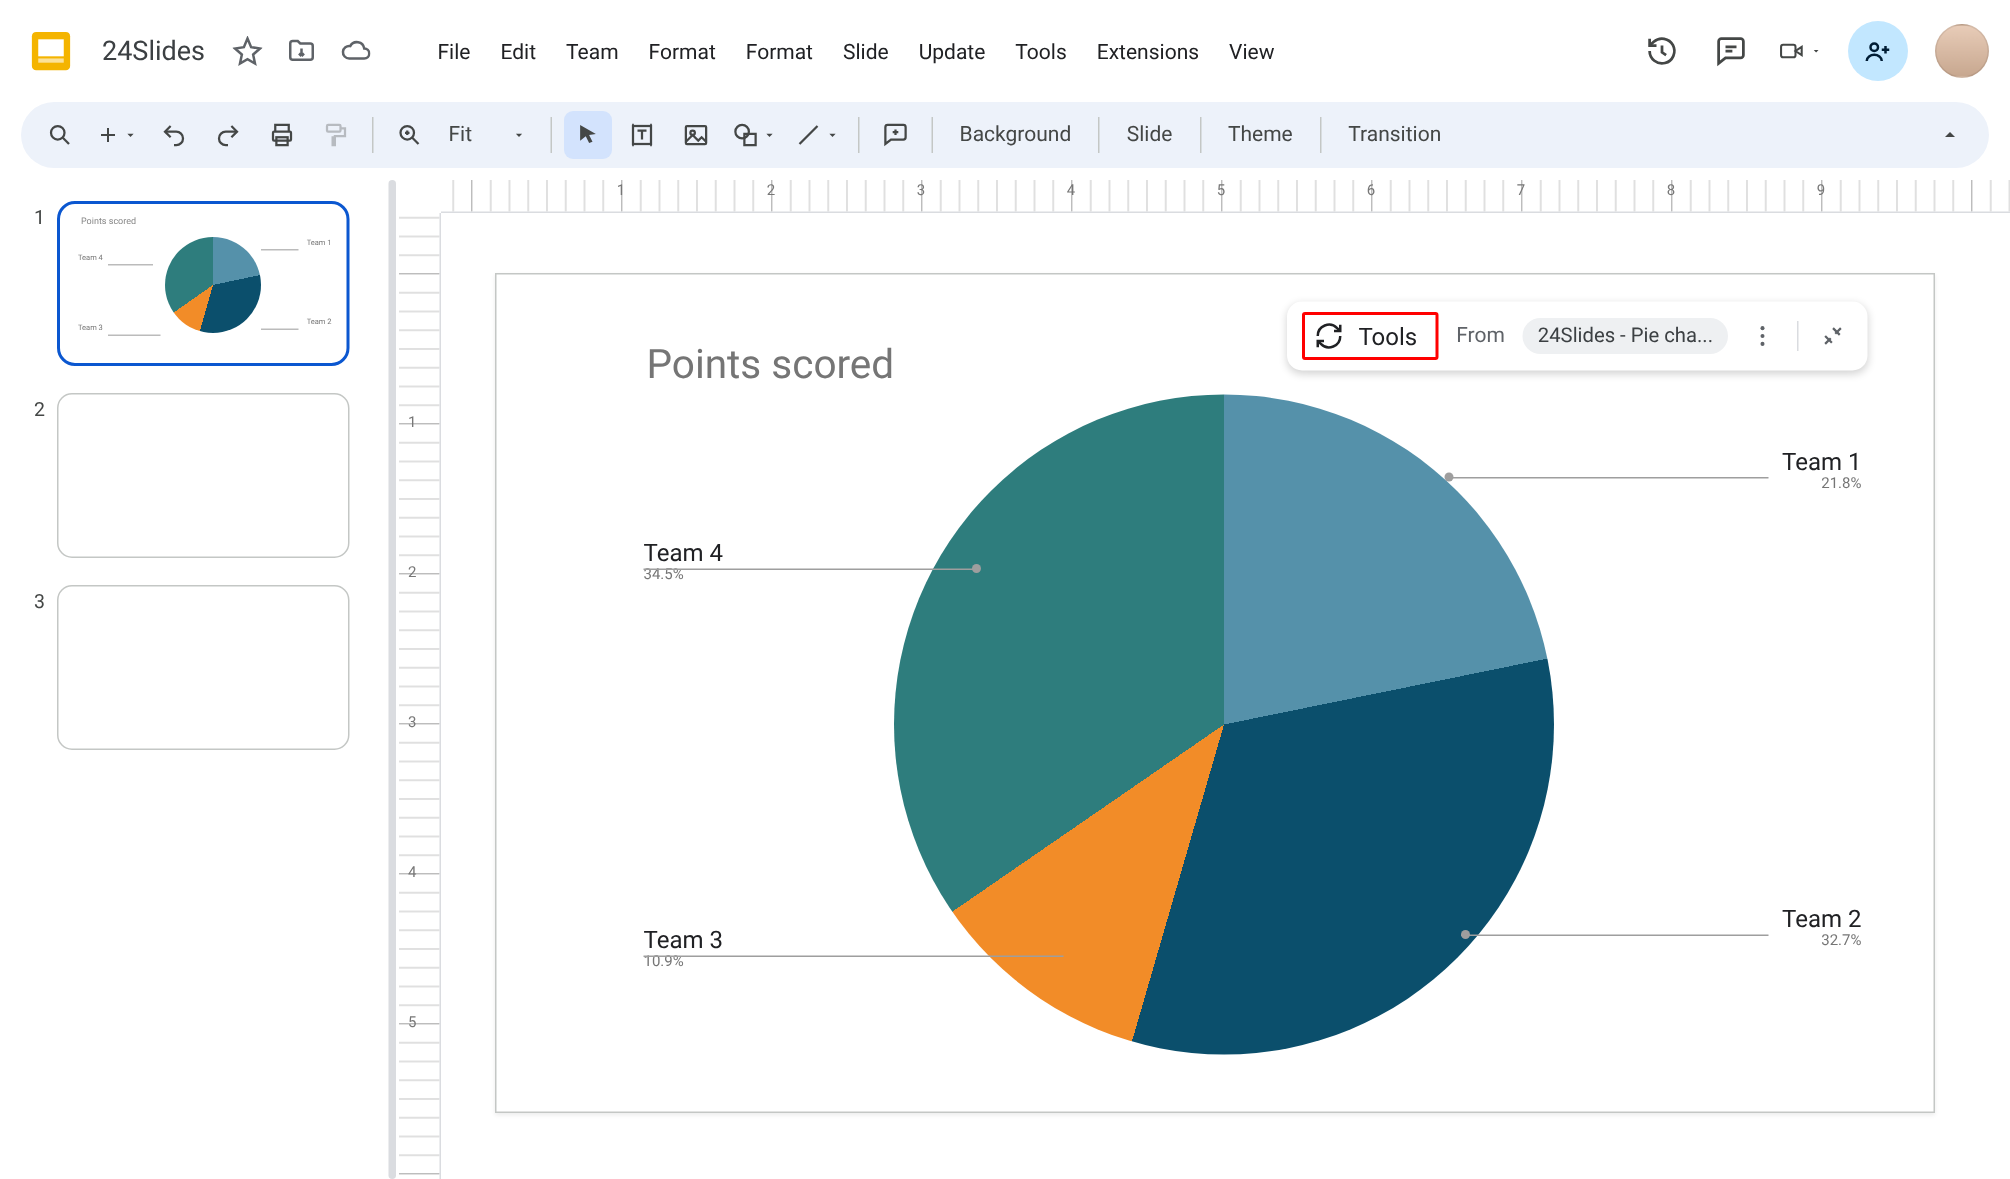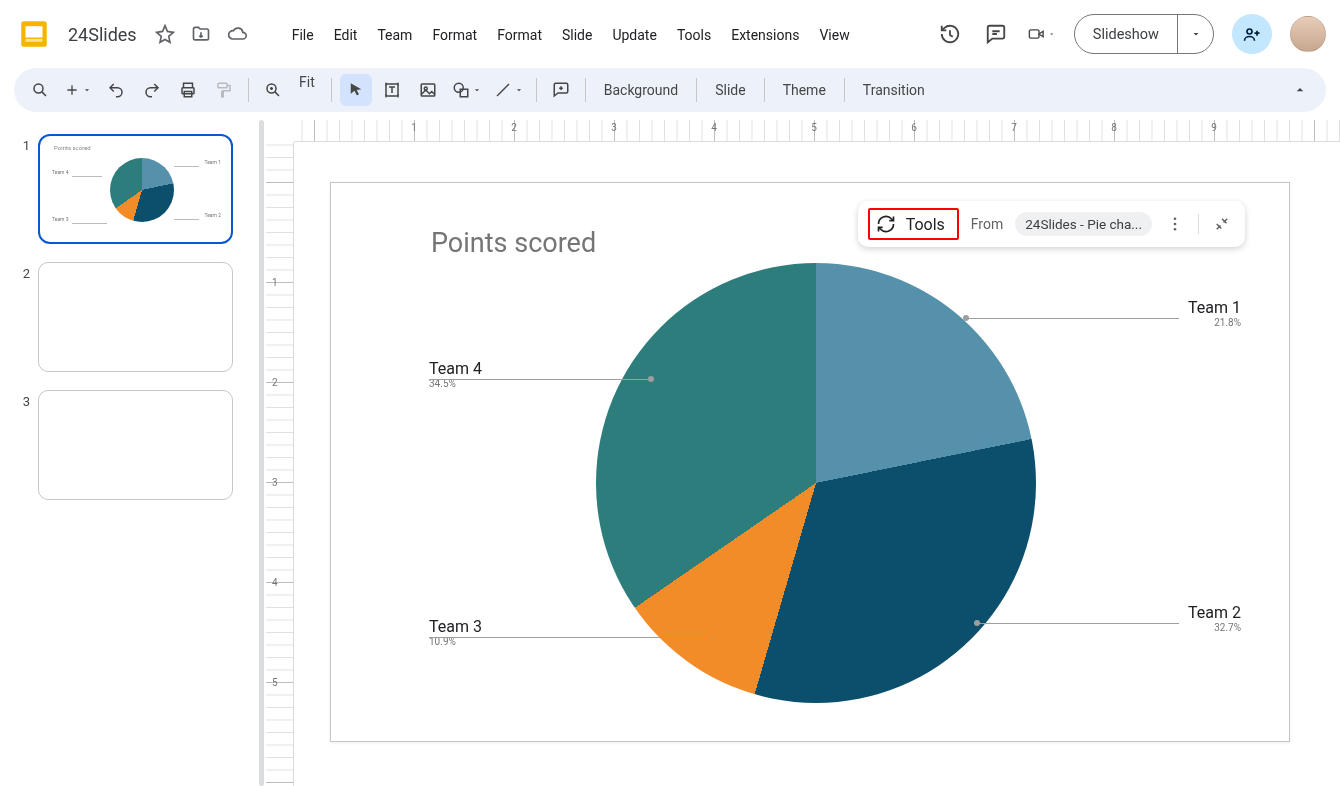--- a/index.html
+++ b/index.html
@@ -28,21 +28,21 @@
   
   .toolbar-wrap { padding:8px 14px; }
   .toolbar {
     display:flex; align-items:center; gap:4px;
     background:#edf2fa; border-radius:26px; padding:4px 10px; height:44px;
     color:#444746; font-size:14px;
   }
   .tb { height:32px; min-width:32px; display:flex; align-items:center; justify-content:center; border-radius:6px; cursor:pointer; padding:0 4px;text-align:right;}
   .tb.active{ background:#d3e3fd;}
   .tb-sep { width:1px; height:24px; background:#c4c7c5; margin:0 4px; }
-  .zoom-sel { display:flex; align-items:center; gap:26px; padding:0 8px 0 6px; height:32px; font-size:14px; color:#444746; cursor:pointer;flex-direction:column;}
+  .zoom-sel { display:flex; align-items:center; gap:26px; padding:0 8px 0 6px; height:32px; font-size:14px; color:#444746; cursor:pointer;}
   .tb-text{ padding:0 10px; cursor:pointer; color:#444746;}
   .tb-spacer{ flex:1; }
   
   .workspace { display:flex; height:calc(786px - 60px - 60px); }
   
   .slide-panel { width:258px; padding:14px 12px 14px 14px; overflow:auto; }
   .slide-row { display:flex; align-items:flex-start; gap:8px; margin-bottom:18px;}
   .slide-num { width:16px; text-align:right; font-size:13px; color:#444746; padding-top:4px;}
   .slide-thumb{ width:195px; height:110px; border:1px solid #c4c7c5; border-radius:10px; background:#fff; position:relative; overflow:hidden;}
   .slide-thumb.selected{ border:2.5px solid #0b57d0; border-radius:12px;}
@@ -171,28 +171,20 @@
       </span>
     <span class="icon-btn meet-btn">
       <svg width="22" height="22" viewBox="0 0 24 24" fill="none" stroke="#444746" stroke-width="2">
           <rect x="2" y="6" width="14" height="12" rx="2"></rect>
           <path d="M22 8l-6 4 6 4z"></path>
         </svg>
       <svg width="10" height="10" viewBox="0 0 24 24" fill="#444746">
           <path d="M7 10l5 5 5-5z"></path>
         </svg>
     </span>
-    <div class="slideshow-group">
-      <div class="slideshow-btn">Slideshow</div>
-      <div class="slideshow-drop">
-          <svg width="12" height="12" viewBox="0 0 24 24" fill="#444746">
-            <path d="M7 10l5 5 5-5z"></path>
-          </svg>
-        </div>
-    </div>
     <div class="share-btn">
       <svg width="20" height="20" viewBox="0 0 24 24" fill="none" stroke="#001d35" stroke-width="2">
           <circle cx="9" cy="9" r="3"></circle>
           <path d="M3 20c0-3 3-5 6-5s6 2 6 5"></path>
           <path d="M18 8v6m-3-3h6"></path>
         </svg>
     </div>
     <div class="avatar"></div>
   </div>
 </div>

